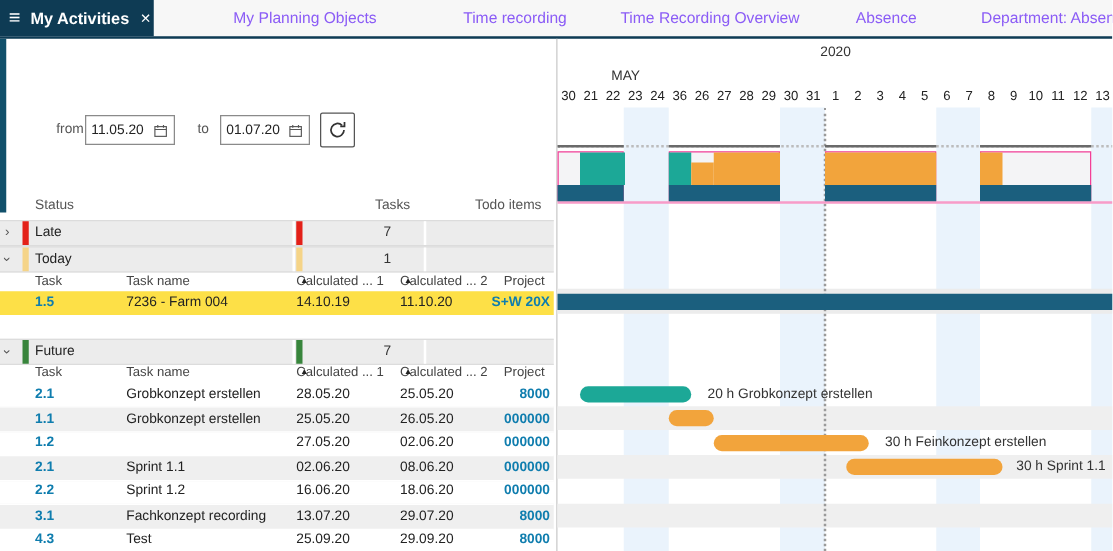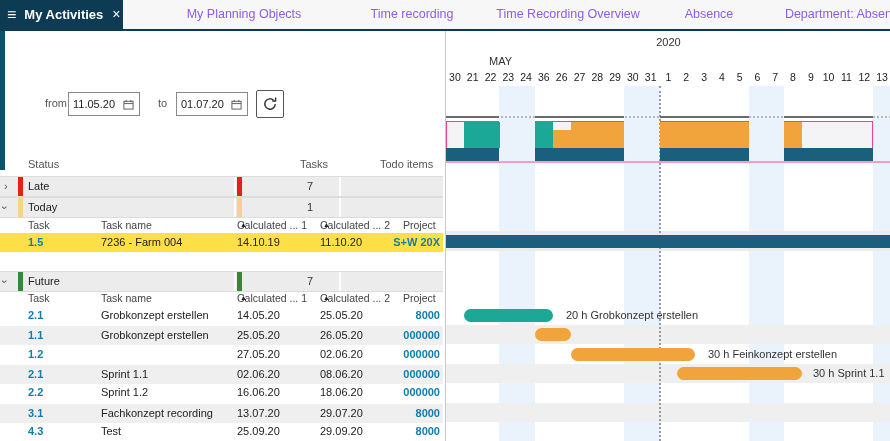--- a/index.html
+++ b/index.html
@@ -188,21 +188,21 @@
     <span class="c4">
         <span>Calculated ... 2</span>
         <span class="sortico">▲</span>
       </span>
     <span style="left:403px">Project</span>
   </div>
 
   <div class="row" style="top:306px">
     <span class="c1 tasknum">2.1</span>
     <span class="c2">Grobkonzept erstellen</span>
-    <span class="c3">14.05.20</span>
+    <span class="c3">28.05.20</span>
     <span class="c4">25.05.20</span>
     <span class="c5 proj">8000</span>
   </div>
   <div class="row striped" style="top:325px">
     <span class="c1 tasknum">1.1</span>
     <span class="c2">Grobkonzept erstellen</span>
     <span class="c3">25.05.20</span>
     <span class="c4">26.05.20</span>
     <span class="c5 proj">000000</span>
   </div>

